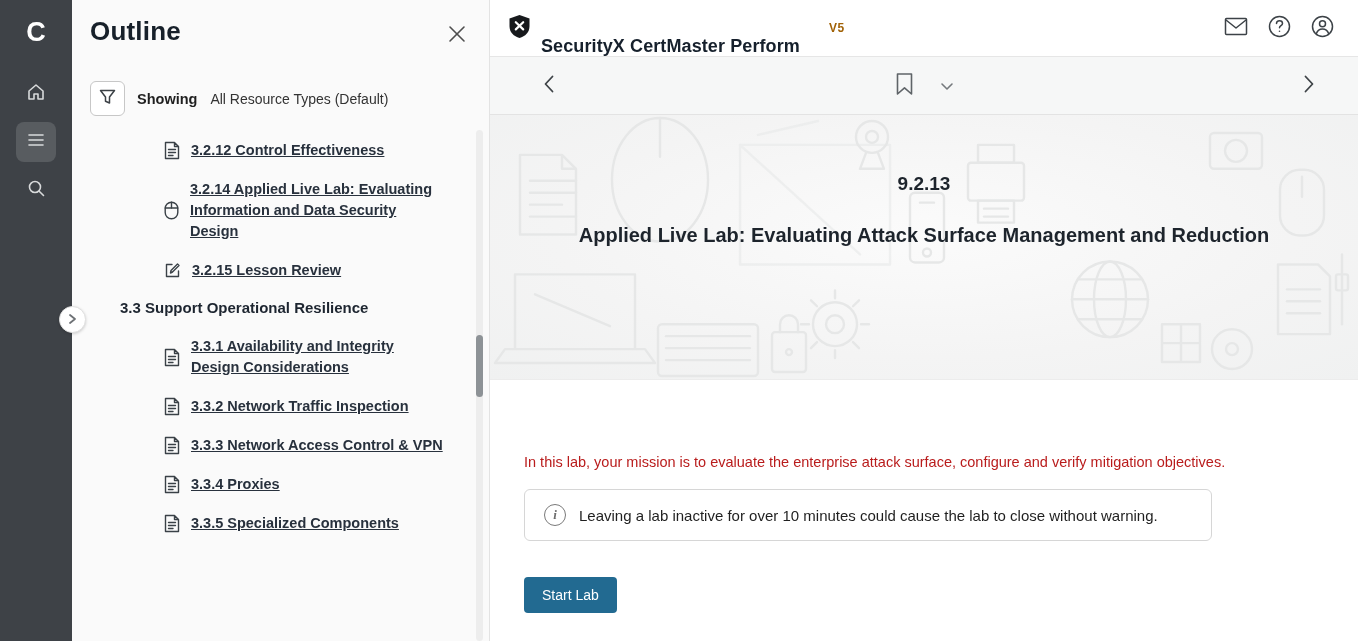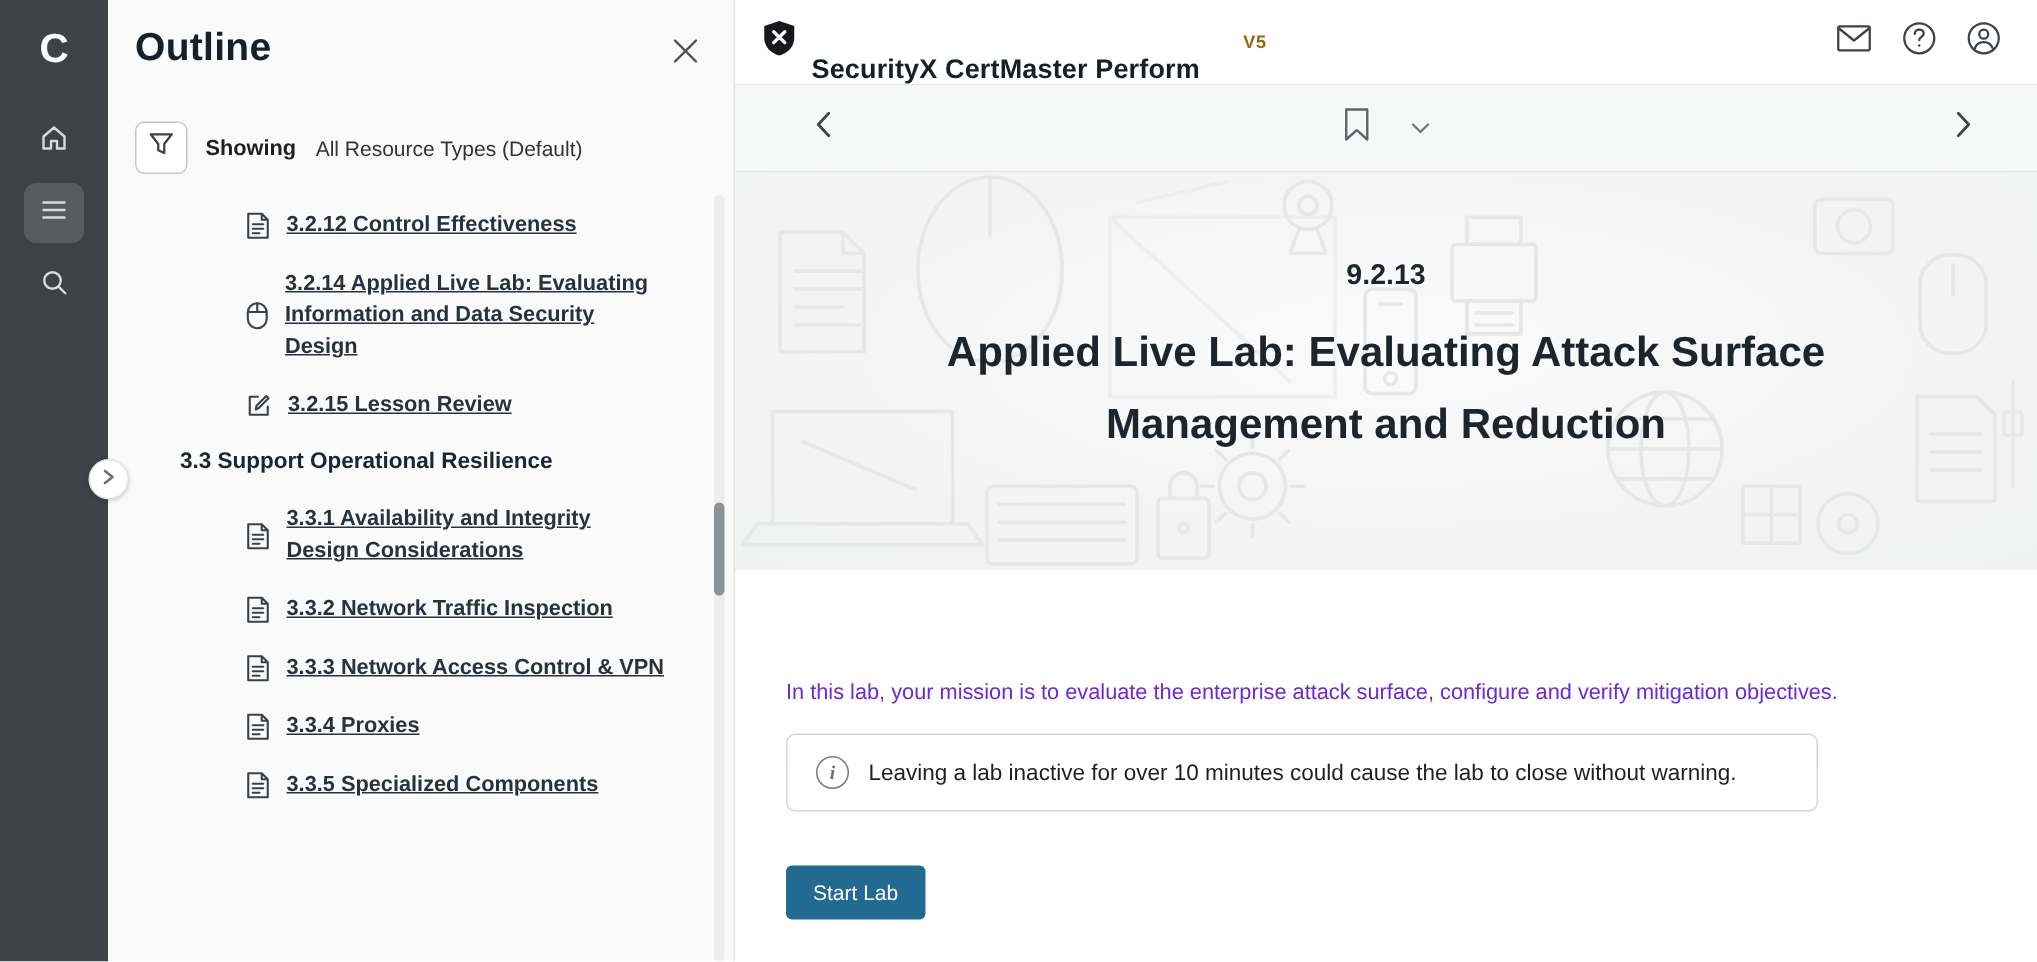--- a/index.html
+++ b/index.html
@@ -64,24 +64,24 @@
   .bookmark-group > * { pointer-events:auto; }
   .bookmark-btn, .bookmark-caret { display:flex; align-items:center; cursor:pointer; }
   .bookmark-btn svg { stroke:#5f6468; fill:none; stroke-width:1.6; stroke-linejoin:round; }
   .bookmark-caret svg { stroke:#75797d; fill:none; stroke-width:1.6; stroke-linecap:round; stroke-linejoin:round; }
 
   .banner { position:relative; height:265px; background:radial-gradient(ellipse at 50% 45%, #fbfbfb 0%, #f4f4f4 60%, #f0f1f1 100%); overflow:hidden; border-bottom:1px solid #ececec; }
   .doodles { position:absolute; inset:0; }
   .doodles svg { width:100%; height:100%; }
   .banner-text { position:relative; text-align:center; padding-top:58px; }
   .lesson-number { font-size:19px; font-weight:700; color:#1d242c; }
-  .lesson-title { margin:16px auto 0; max-width:710px; font-size:28px; line-height:48px; font-weight:700; color:#1d242c; }
+  .lesson-title { margin:16px auto 0; max-width:710px; font-size:20px; line-height:48px; font-weight:700; color:#1d242c; }
 
   .content { padding:74px 40px 0 34px; }
-  .lesson-intro { font-size:14.5px; color:#6d28d9; }
+  .lesson-intro { font-size:14.5px; color:#b91c1c; }
   .notice-box { margin-top:19px; width:688px; min-height:52px; background:#fff; border:1px solid #d6d6d6; border-radius:6px; display:flex; align-items:center; padding:13px 16px 13px 19px; gap:13px; }
   .notice-icon { flex:0 0 auto; width:22px; height:22px; border-radius:50%; border:1.5px solid #7a7a7a; color:#6e6e6e; font-size:13px; font-weight:700; display:flex; align-items:center; justify-content:center; font-family:"Liberation Serif", serif; font-style:italic; }
   .notice-text { font-size:15px; color:#1f1f1f; }
   .start-btn { margin-top:36px; display:inline-block; background:var(--accent,#226a91); color:#fff; font-size:14px; font-family:"Liberation Sans",sans-serif; padding:10px 18px; border:none; border-radius:4px; cursor:pointer; }
 </style>
 </head>
 <body>
 
 <div class="app">
 

